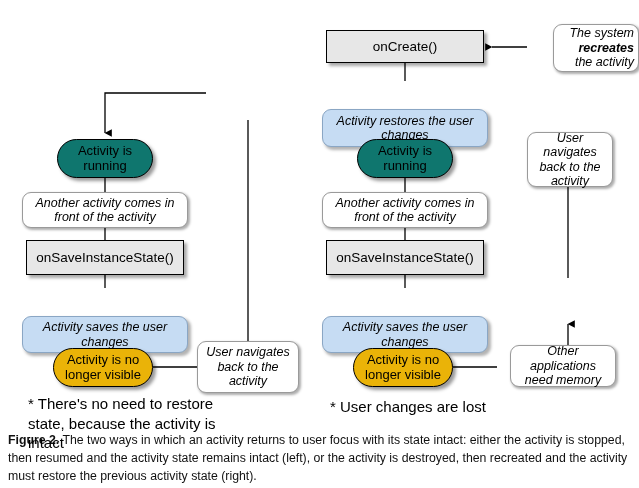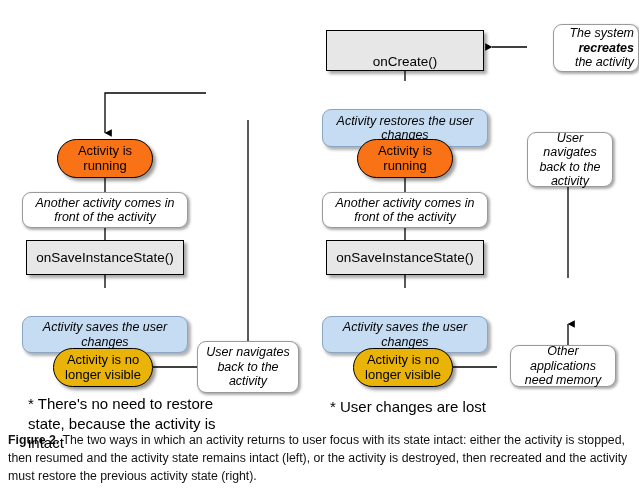--- a/index.html
+++ b/index.html
@@ -73,21 +73,21 @@
     margin-top: 28px;
   }
 
   
   .pill {
     border: 1.6px solid #000000;
     border-radius: 999px;
     font-size: 13px;
     box-shadow: 3px 3px 3.5px rgba(0,0,0,0.40);
   }
-  .pill.green  { background: #f97316; }
+  .pill.green  { background: #0f766e; }
   .pill.yellow { background: #eab308; }
   .pill.red    { background: #fa7069; }
 
   
   .footnote {
     position: absolute;
     font-size: 15px;
     font-style: normal;
     color: #000;
     line-height: 1.3;
@@ -189,21 +189,21 @@
   <div class="node note" style="left:197px; top:341px; width:102px; height:52px;">
     <span class="txt">User navigates back to the activity</span>
   </div>
 
   <div class="footnote" style="left:28px; top:394px; width:200px;">* There's no need to restore state, because the activity is intact</div>
 
   <div class="node note" style="left:553px; top:24px; width:86px; height:48px;text-align:right;">
     <span class="txt"><span>The system </span><span class="bold">recreates</span><span> the activity</span></span>
   </div>
 
-  <div class="node callback" style="left:326px; top:30px; width:158px; height:41px;align-items:flex-end;">
+  <div class="node callback" style="left:326px; top:30px; width:158px; height:33px;">
     <span class="txt">onCreate()</span>
   </div>
 
   <div class="node blue" style="left:322px; top:81px; width:166px; height:38px;">
     <span class="txt">Activity restores the user changes</span>
   </div>
 
   <div class="node pill green" style="left:357px; top:139px; width:96px; height:39px;">
     <span class="txt">Activity is running</span>
   </div>

